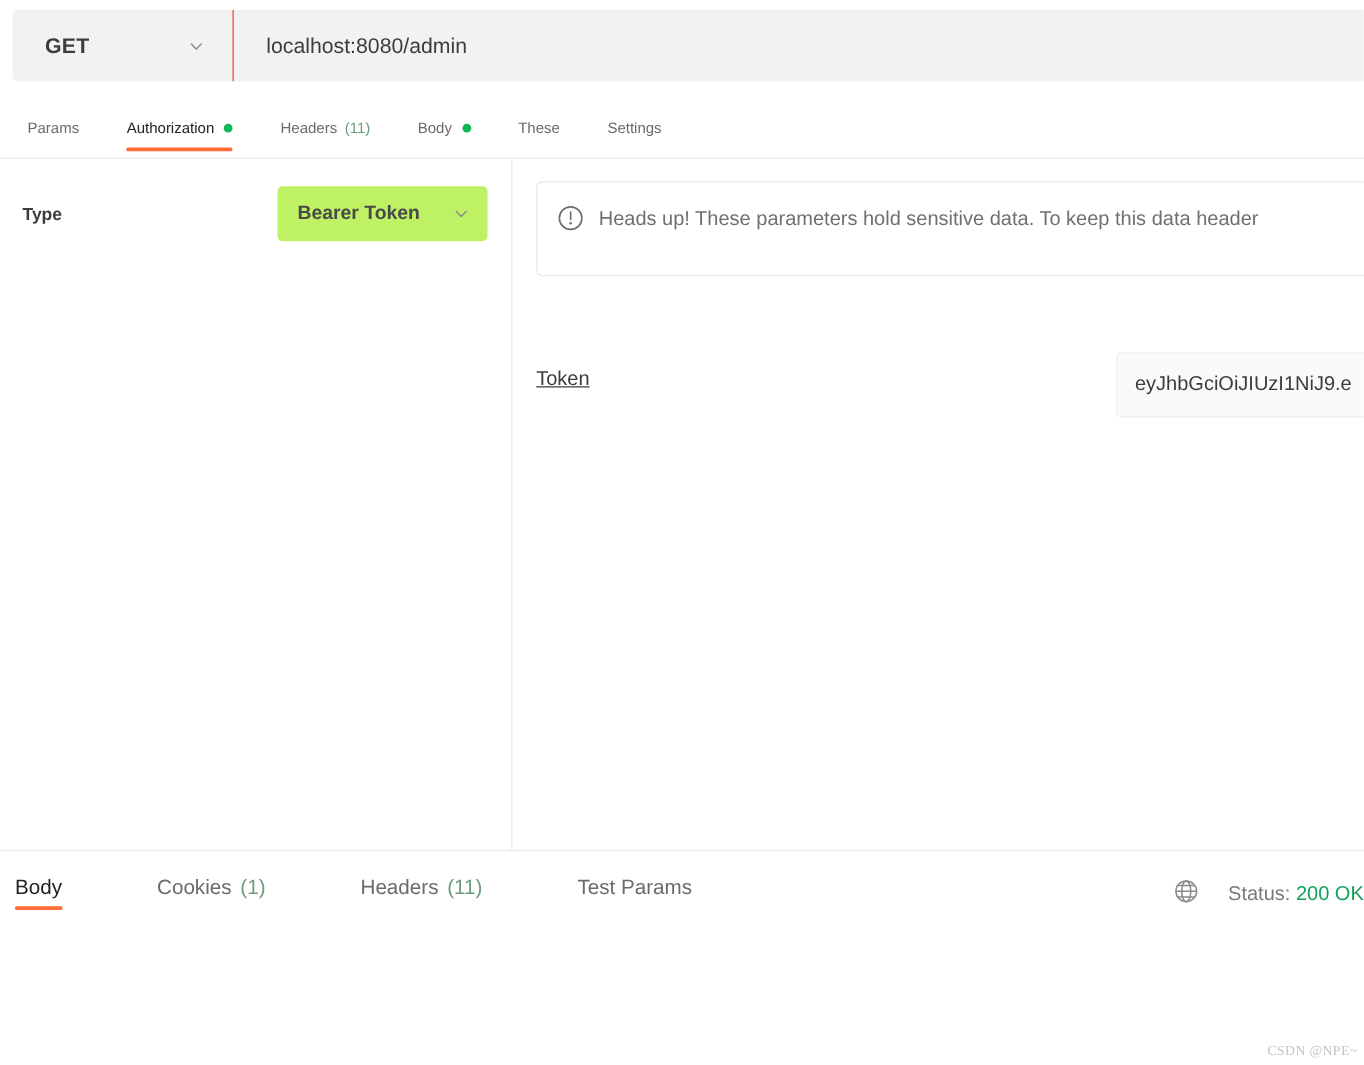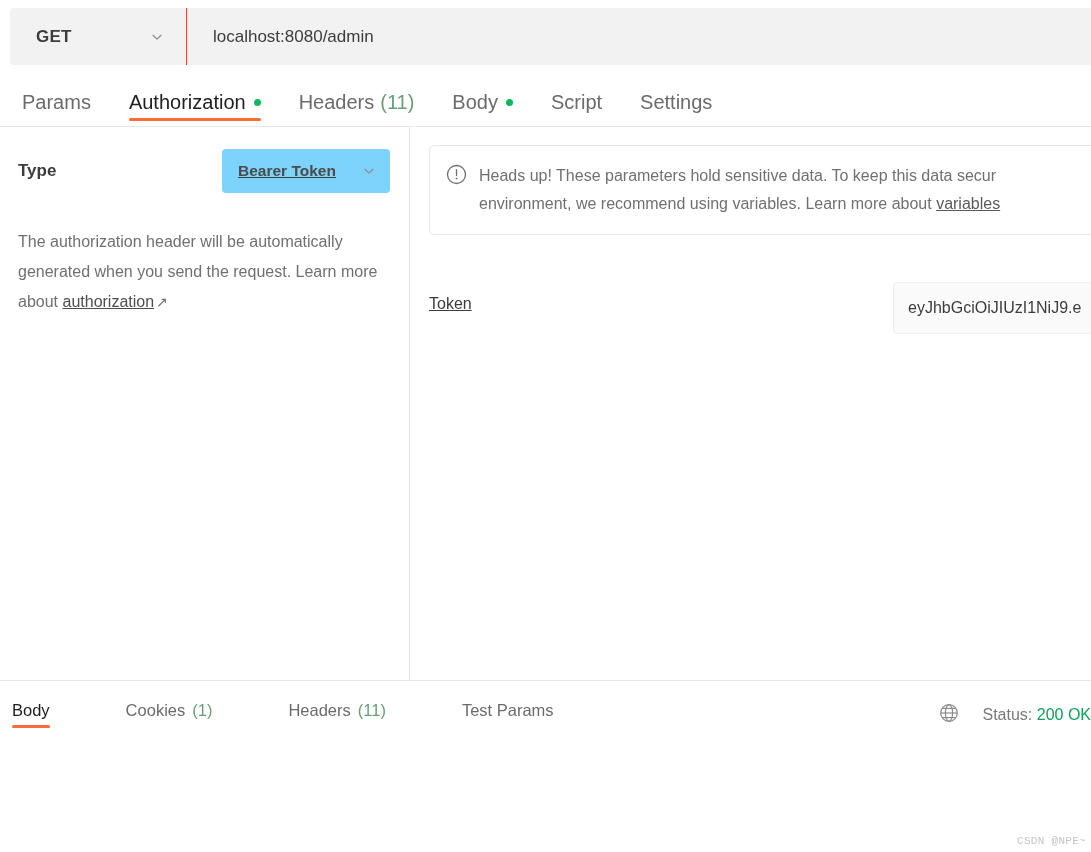--- a/index.html
+++ b/index.html
@@ -63,21 +63,21 @@
     width: 1091px; height: 49px;
     display: flex;
     align-items: flex-start;
     border-bottom: 1px solid #e8e8e8;
     box-sizing: border-box;
   }
   .req-tab {
     position: relative;
     padding: 6px 0 0 0;
     margin-right: 38px;
-    font-size: 20px;
+    font-size: 12px;
     color: #6b6b6b;
     cursor: pointer;
     white-space: nowrap;
     display: flex;
     align-items: center;
     height: 42px;
     box-sizing: border-box;
   }
   .req-tab:first-child { margin-left: 22px; }
   .req-tab.active { color: #212121; }
@@ -122,35 +122,34 @@
   }
 
   .type-row {
     position: absolute;
     left: 18px; top: 22px;
     width: 372px;
     display: flex;
     align-items: center;
   }
   .type-label {
-    font-size: 17px;
+    font-size: 14px;
     font-weight: 600;
     color: #3c3c3c;
   }
   .type-select {
     margin-left: auto;
     width: 168px; height: 44px;
-    background: #7dd3fc;
+    background: #bef264;
     border-radius: 4px;
     display: flex;
     align-items: center;
     padding: 0 14px 0 16px;
     box-sizing: border-box;
     cursor: pointer;
-    text-decoration: underline;
   }
   .type-select-label {
     font-size: 15.5px;
     font-weight: 600;
     color: #4a4a4a;
   }
   .type-select .caret {
     margin-left: auto;
     width: 14px; height: 14px;
   }
@@ -287,21 +286,21 @@
   }
   .status-code {
     color: #10a05a;
   }
   .watermark {
     position: absolute;
     right: 5px; bottom: 5px;
     font-size: 11px;
     color: #c4c4c4;
     letter-spacing: .3px;
-    font-family: Liberation Mono, monospace;
+    font-family: Liberation Serif, serif;
   }
 </style>
 </head>
 <body>
 
 <div class="urlbar">
   <div class="method-box">
     <span class="method-label">GET</span>
     <svg class="method-caret" viewBox="0 0 16 16" fill="none">
       <path d="M3.5 6 L8 10.5 L12.5 6" stroke="#8c8c8c" stroke-width="1.4" stroke-linecap="round" stroke-linejoin="round"></path>
@@ -322,57 +321,53 @@
   </div>
   <div class="req-tab">
     <span>Headers</span>
     <span class="tab-count">(11)</span>
   </div>
   <div class="req-tab">
     <span>Body</span>
     <span class="tab-dot"></span>
   </div>
   <div class="req-tab">
-    <span>Script</span>
+    <span>These</span>
   </div>
   <div class="req-tab">
     <span>Settings</span>
   </div>
 </div>
 
 <div class="req-body">
 
   <div class="left-pane">
     <div class="type-row">
       <span class="type-label">Type</span>
       <div class="type-select">
         <span class="type-select-label">Bearer Token</span>
         <svg class="caret" viewBox="0 0 16 16" fill="none">
           <path d="M3.5 6 L8 10.5 L12.5 6" stroke="#8c8c8c" stroke-width="1.4" stroke-linecap="round" stroke-linejoin="round"></path>
         </svg>
       </div>
     </div>
 
-    <div class="auth-desc">
-      <span>The authorization header will be automatically generated when you send the request. Learn more about </span><span class="auth-link">authorization</span><span class="ext-arrow">↗</span>
-    </div>
   </div>
 
   <div class="right-pane">
     <div class="warn-banner">
       <span class="warn-icon">
         <svg width="21" height="21" viewBox="0 0 21 21" fill="none">
           <circle cx="10.5" cy="10.5" r="9" stroke="#6e6e6e" stroke-width="1.3"></circle>
           <path d="M10.5 5.6 L10.5 11.6" stroke="#6e6e6e" stroke-width="1.3" stroke-linecap="round"></path>
           <circle cx="10.5" cy="14.6" r="0.95" fill="#6e6e6e"></circle>
         </svg>
       </span>
       <div class="warn-text">
-        <div>Heads up! These parameters hold sensitive data. To keep this data secur</div>
-        <div><span>environment, we recommend using variables. Learn more about </span><span class="warn-link">variables</span></div>
+        <div>Heads up! These parameters hold sensitive data. To keep this data header</div>
       </div>
     </div>
 
     <div class="token-row">
       <span class="token-label">Token</span>
       <div class="token-input">
         <span>eyJhbGciOiJIUzI1NiJ9.e</span>
       </div>
     </div>
   </div>

